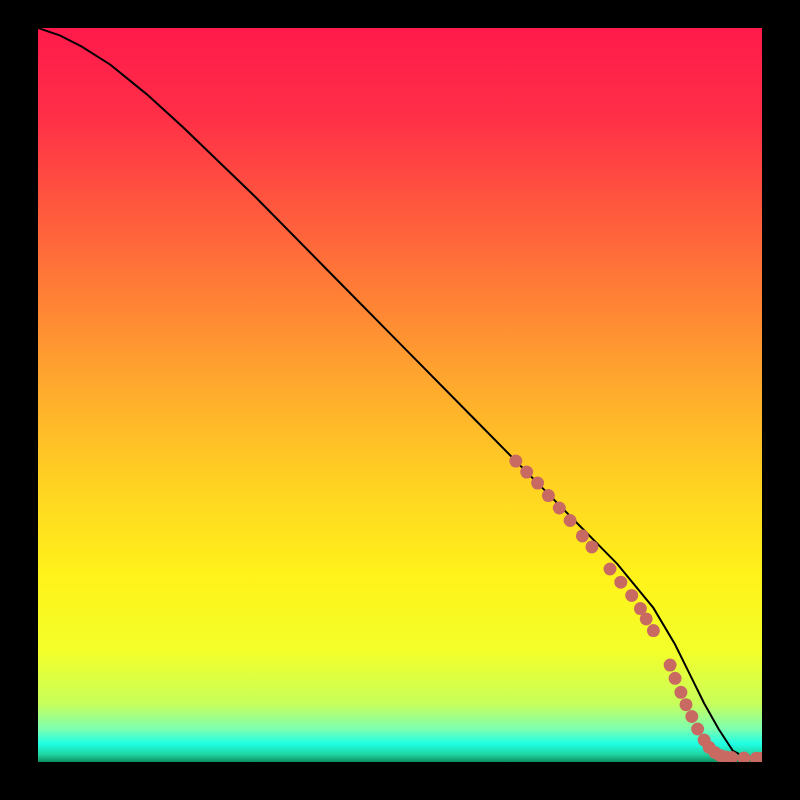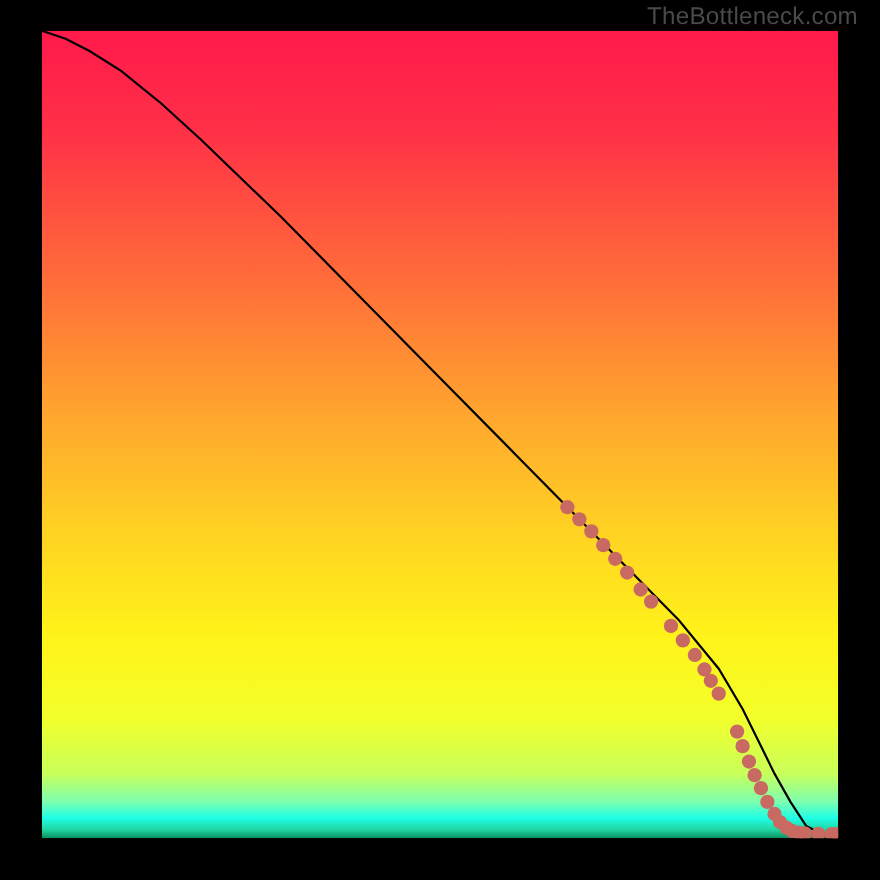--- a/index.html
+++ b/index.html
@@ -36,21 +36,20 @@
     height: 734px;
   }
   .plot svg {
     display: block;
   }
 </style>
 </head>
 <body>
 
 <div class="frame">
-  <div class="watermark">TheBottleneck.com</div>
 
   <div class="plot">
     <svg id="chart-svg" xmlns="http://www.w3.org/2000/svg" width="724" height="734" viewBox="0 0 724 734">
       <defs>
         <linearGradient id="bg-grad" x1="0" y1="0" x2="0" y2="1">
             <stop offset="0%" stop-color="#ff1a4b"></stop>
             <stop offset="12%" stop-color="#ff2f47"></stop>
             <stop offset="30%" stop-color="#ff6a3a"></stop>
             <stop offset="48%" stop-color="#ffa72e"></stop>
             <stop offset="62%" stop-color="#ffd222"></stop>

